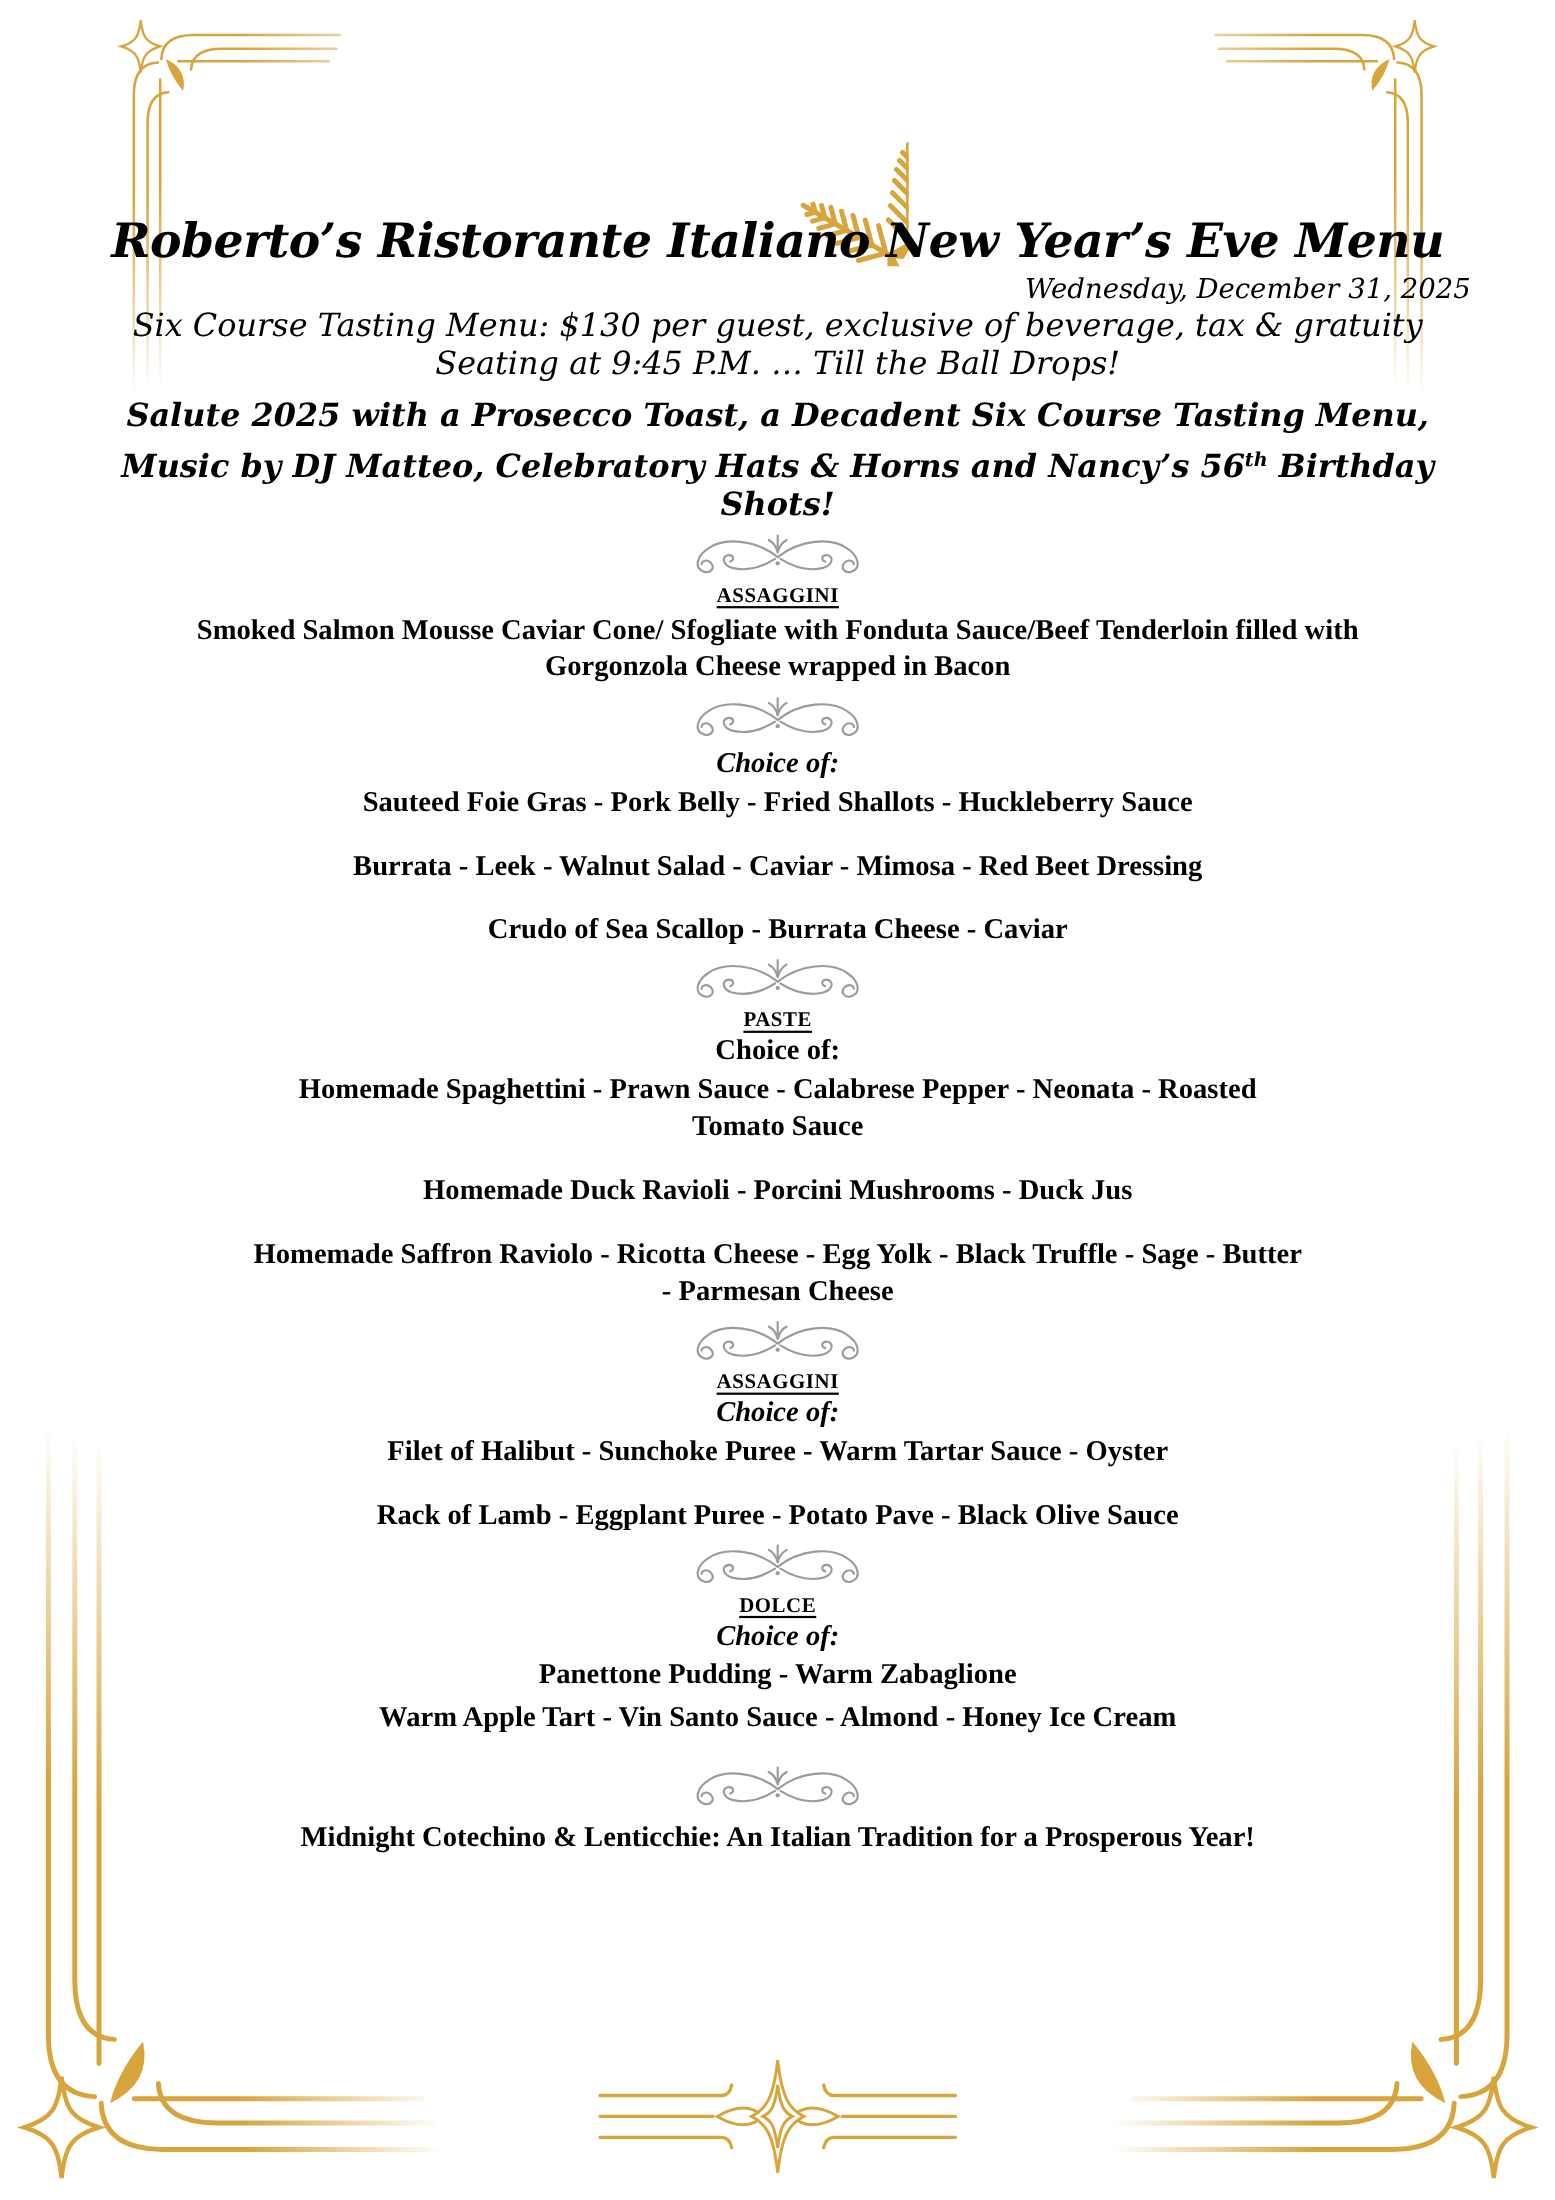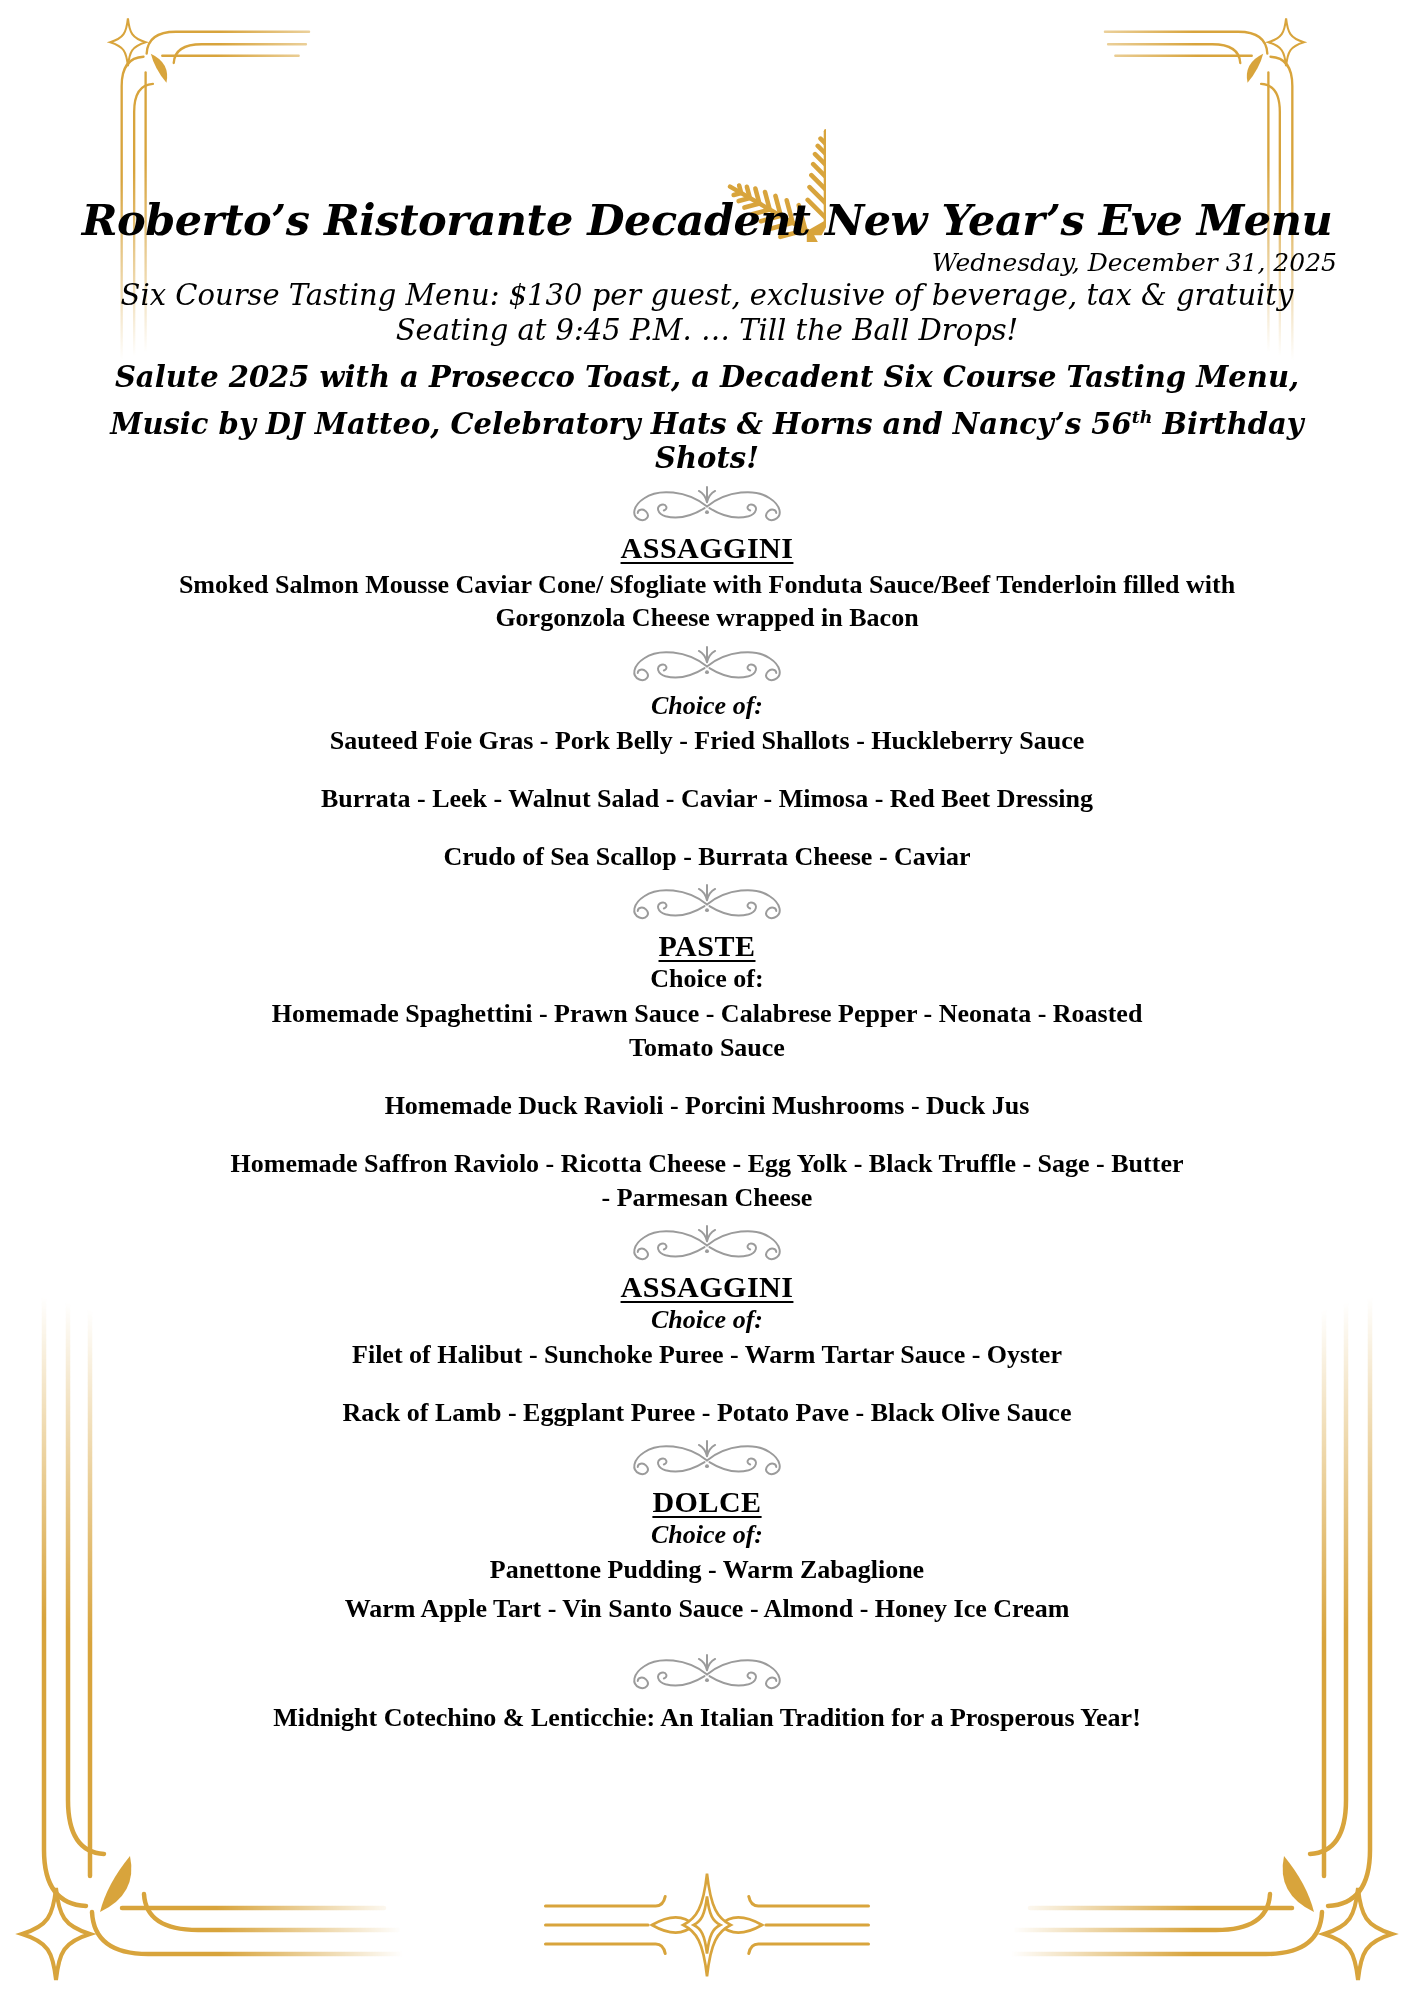--- a/index.html
+++ b/index.html
@@ -63,21 +63,21 @@
     font-style:italic;font-weight:bold;
     font-size:43px;line-height:1.12;
     letter-spacing:-0.5px;
   }
   .date-line{font-size:25px;margin-top:4px;text-align:right;}
   .info-line{font-size:29px;margin-top:1px;}
   .promo-line{font-size:29px;font-weight:bold;margin-top:13px;}
   .promo-line sup{font-size:0.6em;}
 
   .sec-title{
-    font-size:30px;font-weight:bold;letter-spacing:0.5px;
+    font-size:19px;font-weight:bold;letter-spacing:0.5px;
     text-decoration:underline;
     text-underline-offset:4px;
     text-decoration-thickness:2px;
     margin-top:2px;
   }
   .choice{font-size:26px;font-weight:bold;font-style:italic;margin-top:1px;}
   .choice.upright{font-style:normal;}
   .item{
     font-size:26px;font-weight:bold;line-height:1.28;
     margin:3px auto 25px;
@@ -181,21 +181,21 @@
   </div>
 
   <div class="bottom-ornament">
     <svg width="342" height="114" viewBox="0 0 360 120">
         <use href="#star-divider"></use>
       </svg>
   </div>
 
   <div class="content">
 
-    <h1 class="title">Roberto’s Ristorante Decadent New Year’s Eve Menu</h1>
+    <h1 class="title">Roberto’s Ristorante Italiano New Year’s Eve Menu</h1>
     <p class="script date-line">Wednesday, December 31, 2025</p>
     <p class="script info-line">Six Course Tasting Menu: $130 per guest, exclusive of beverage, tax &amp; gratuity</p>
     <p class="script info-line">Seating at 9:45 P.M. … Till the Ball Drops!</p>
     <p class="script promo-line">Salute 2025 with a Prosecco Toast, a Decadent Six Course Tasting Menu,</p>
     <p class="script promo-line"><span>Music by DJ Matteo, Celebratory Hats &amp; Horns and Nancy’s 56</span><sup>th</sup><span> Birthday Shots!</span></p>
 
     <svg class="divider" width="196" height="44" viewBox="0 0 240 54">
         <use href="#flourish"></use>
       </svg>
 

